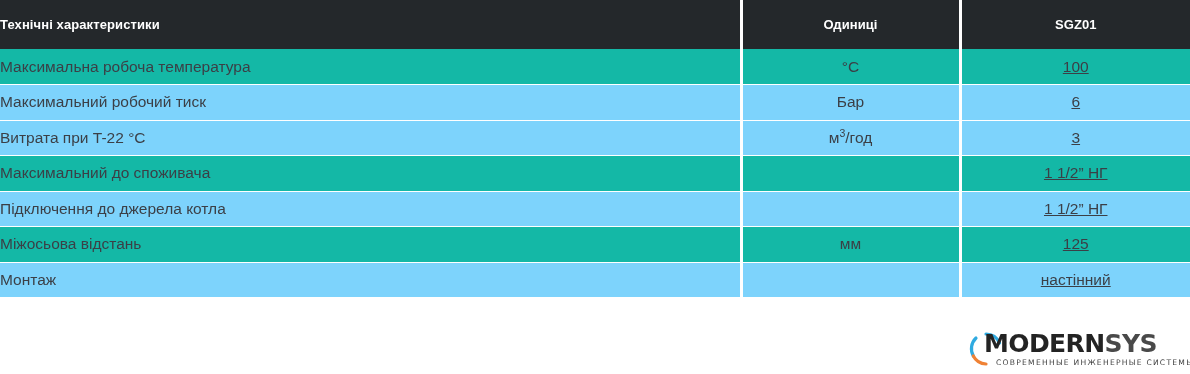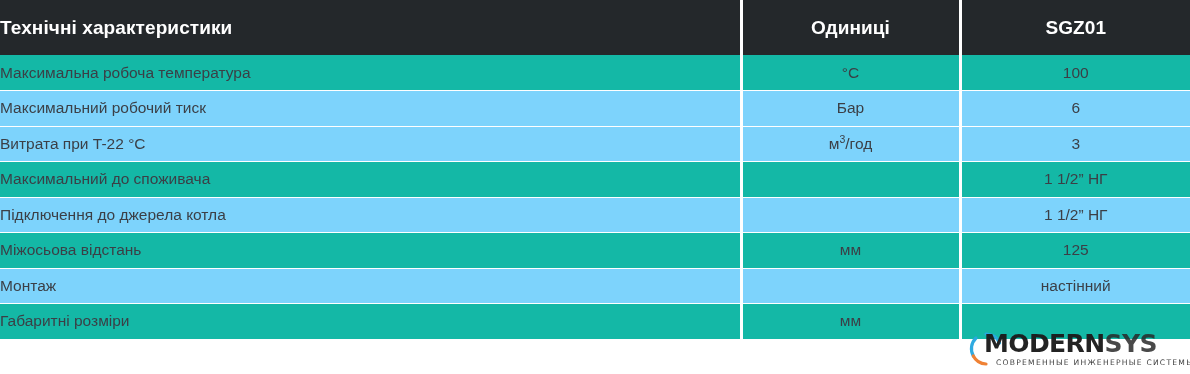--- a/index.html
+++ b/index.html
@@ -25,23 +25,23 @@
     width: 1190px;
     border-collapse: collapse;
     table-layout: fixed;
   }
 
   
   .spec-table thead tr {
     background: #24282b;
   }
   .spec-table thead th {
-    height: 55px;
+    height: 49px;
     color: #ffffff;
-    font-size: 19px;
+    font-size: 13px;
     font-weight: bold;
     letter-spacing: 0.1px;
     padding: 0;
     vertical-align: middle;
     box-sizing: border-box;
     border-right: 3px solid #ffffff;
   }
   .spec-table thead th:last-child {
     border-right: 0;
   }
@@ -79,20 +79,21 @@
     color: #3b3f46;
     font-size: 15.5px;
     font-weight: 400;
     vertical-align: middle;
     border-bottom: 1.5px solid #ffffff;
     border-right: 3px solid #ffffff;
     position: relative;
   }
   .spec-table tbody td:last-child {
     border-right: 0;
+    text-decoration: underline;
   }
   td.cell-name {
     text-align: left;
     padding-left: 16px;
   }
   td.cell-units,
   td.cell-model {
     text-align: center;
   }
 
@@ -197,25 +198,20 @@
         <tr class="row-light">
           <td class="cell-name">Міжосьова відстань</td>
           <td class="cell-units">мм</td>
           <td class="cell-model">125</td>
         </tr>
         <tr class="row-dark">
           <td class="cell-name">Монтаж</td>
           <td class="cell-units"></td>
           <td class="cell-model">настінний</td>
         </tr>
-        <tr class="row-light">
-          <td class="cell-name">Габаритні розміри</td>
-          <td class="cell-units">мм</td>
-          <td class="cell-model"></td>
-        </tr>
       </tbody>
   </table>
 
   <div class="watermark">
     <svg class="wm-ring" viewBox="0 0 36 36">
       <path d="M 18 3 A 15 15 0 0 1 31.5 12" fill="none" stroke="#29a8e0" stroke-width="3.2" stroke-linecap="round"></path>
       <path d="M 8 7 A 15 15 0 0 0 5.3 25" fill="none" stroke="#29a8e0" stroke-width="3.2" stroke-linecap="round"></path>
       <path d="M 5.3 25 A 15 15 0 0 0 18 33" fill="none" stroke="#ef7d2e" stroke-width="3.2" stroke-linecap="round"></path>
     </svg>
     <div class="wm-text">

